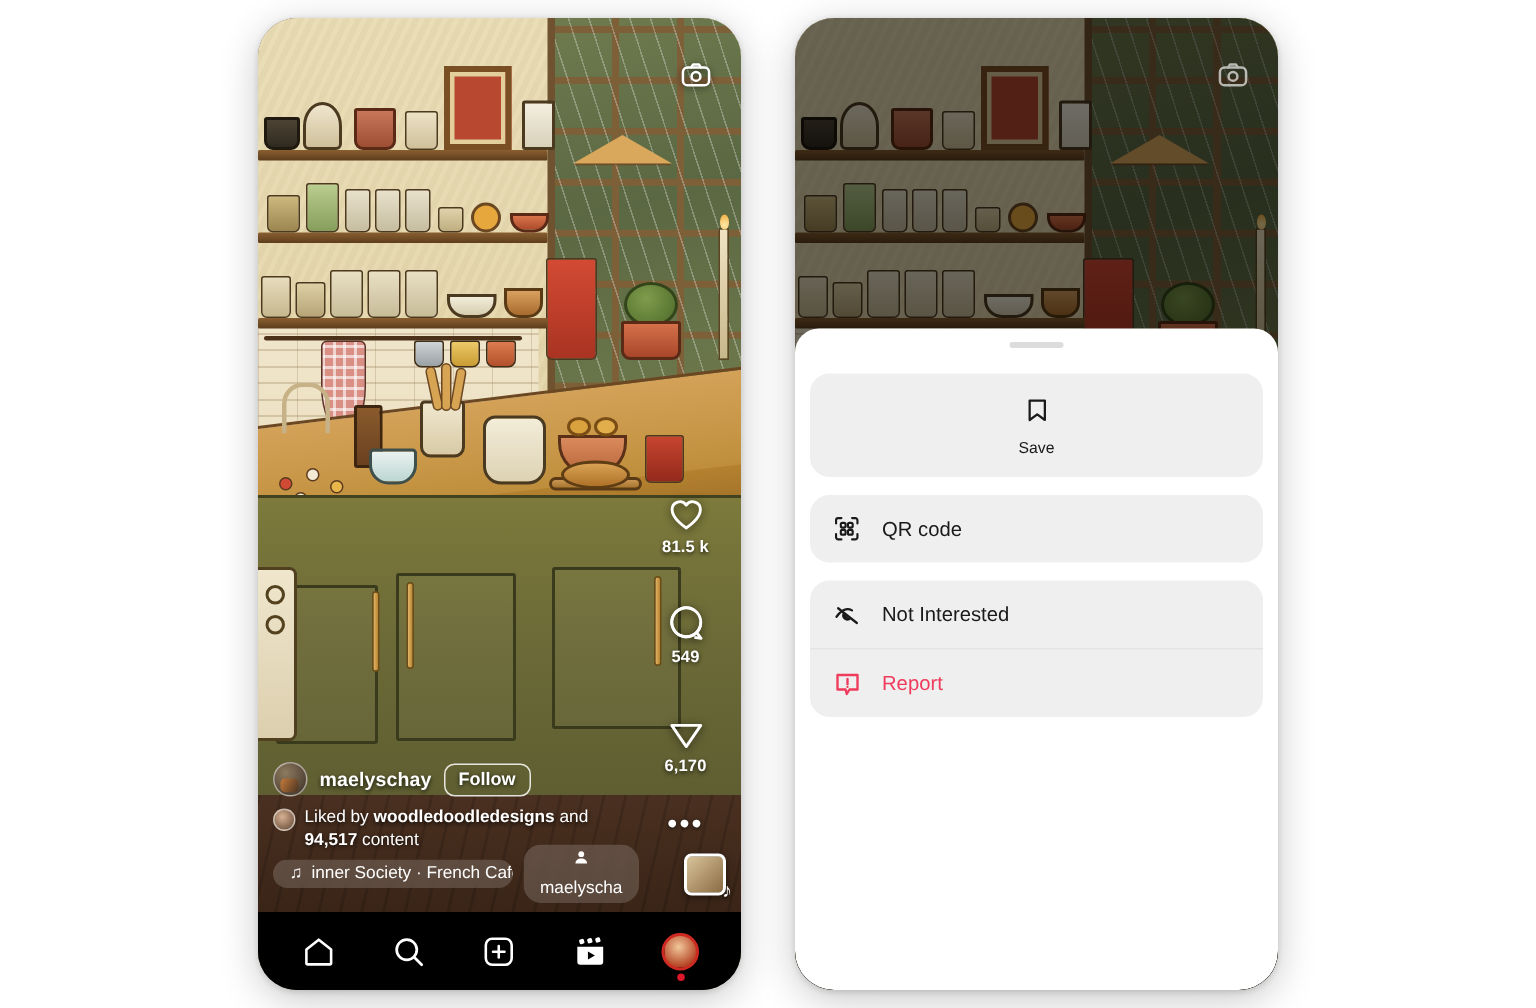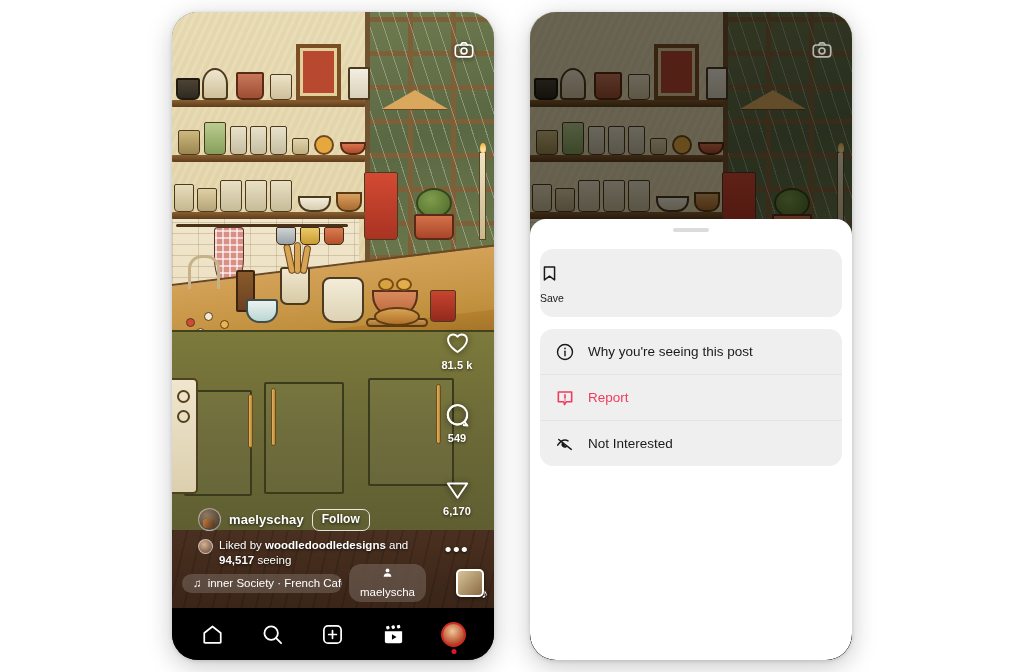--- a/index.html
+++ b/index.html
@@ -233,21 +233,21 @@
     text-shadow: 0 1px 3px rgba(0,0,0,.7); letter-spacing: .1px;
   }
   .rail svg { filter: drop-shadow(0 1px 3px rgba(0,0,0,.65)); }
   .dots3 {
     color:#fff; font-size:19px; line-height:10px; letter-spacing:1.5px;
     text-shadow: 0 1px 3px rgba(0,0,0,.7); margin-top:-3px;
   }
 
   
   .caption-wrap {
-    position: absolute; left: 26px; bottom: 92px; width: 248px;
+    position: absolute; left: 10px; bottom: 92px; width: 248px;
     color: #fff;
     text-shadow: 0 1px 3px rgba(0,0,0,.75);
   }
   .userrow { display: flex; align-items: center; gap: 8px; margin-bottom: 7px; }
   .avatar-sm {
     width: 23px; height: 23px; border-radius: 50%;
     background: radial-gradient(circle at 35% 30%, #8e7a60, #3b2f24);
     border: 1px solid rgba(255,255,255,.5);
     flex: none; overflow: hidden; position: relative;
   }
@@ -330,21 +330,21 @@
     width: 36px; height: 4px; border-radius: 3px;
     background: #dcdcdc; margin: 0 auto 17px;
   }
   .card {
     background: #efefef;
     border-radius: 13px;
     overflow: hidden;
     margin-bottom: 12px;
   }
   .save-card {
-    display: flex; flex-direction: column; justify-content: center;
+    display: flex; flex-direction: column; align-items: center; justify-content: center;
     padding: 15px 0 13px;
   }
   .save-label { font-size: 10.5px; color:#1a1a1a; margin-top: 5px; }
   .row {
     display: flex; align-items: center; gap: 13px;
     padding: 12px 14px;
     font-size: 13.5px; color: #1a1a1a;
     min-height: 45px;
   }
   .row + .row { border-top: 1px solid #e4e4e4; }
@@ -482,21 +482,21 @@
         <span class="username">maelyschay</span>
         <span class="follow-btn">Follow</span>
       </div>
       <div class="likedrow">
         <div class="liked-av"></div>
         <div>
           <span>Liked by</span>
           <b>woodledoodledesigns</b>
           <span>and</span>
           <b>94,517</b>
-          <span>seeing</span>
+          <span>content</span>
         </div>
       </div>
     </div>
 
     <div class="pillrow">
       <div class="pill music">
         <span>♫</span>
         <span>inner Society · French Cafe</span>
       </div>
       <div class="pill tag">
@@ -614,50 +614,57 @@
 
       <div class="card save-card">
         <span>
           <svg width="19" height="19" viewBox="0 0 24 24" fill="none" stroke="#1a1a1a" stroke-width="1.9" stroke-linejoin="round">
             <path d="M5.6 3.8h12.8v16.4L12 15.4l-6.4 4.8z"></path>
           </svg>
         </span>
         <span class="save-label">Save</span>
       </div>
 
-
       <div class="card">
         <div class="row">
           <span class="ic">
-            <svg width="20" height="20" viewBox="0 0 24 24" fill="none" stroke="#1a1a1a" stroke-width="1.7" stroke-linecap="round">
-              <circle cx="12" cy="12" r="9"></circle>
-                <path d="M12 11v5.5"></path>
-                <circle cx="12" cy="7.7" r="1" fill="#1a1a1a" stroke="none"></circle>
+            <svg width="19" height="19" viewBox="0 0 24 24" fill="none" stroke="#1a1a1a" stroke-width="1.8" stroke-linecap="round">
+              <path d="M3 7.5V4.8A1.8 1.8 0 0 1 4.8 3H7.5"></path>
+              <path d="M16.5 3h2.7A1.8 1.8 0 0 1 21 4.8V7.5"></path>
+              <path d="M21 16.5v2.7A1.8 1.8 0 0 1 19.2 21h-2.7"></path>
+              <path d="M7.5 21H4.8A1.8 1.8 0 0 1 3 19.2v-2.7"></path>
+              <rect x="7" y="7" width="4" height="4" rx="1.3"></rect>
+              <rect x="13" y="7" width="4" height="4" rx="1.3"></rect>
+              <rect x="7" y="13" width="4" height="4" rx="1.3"></rect>
+              <rect x="13" y="13" width="4" height="4" rx="1.3"></rect>
             </svg>
           </span>
-          <span>Why you're seeing this post</span>
+          <span>QR code</span>
+        </div>
+      </div>
+
+      <div class="card">
+        <div class="row">
+          <span class="ic">
+            <svg width="20" height="20" viewBox="0 0 24 24" fill="none" stroke="#1a1a1a" stroke-width="1.8" stroke-linecap="round" stroke-linejoin="round">
+              <path d="M3.2 13.4c3-4.1 5.9-6.1 8.8-6.1 1.2 0 2.4.3 3.6 1"></path>
+              <path d="M9.1 10.6a3.3 3.3 0 0 0 4.4 4.6" fill="#1a1a1a"></path>
+              <path d="M4.5 6.6 19.5 18.4"></path>
+            </svg>
+          </span>
+          <span>Not Interested</span>
         </div>
         <div class="row danger">
           <span class="ic">
             <svg width="20" height="20" viewBox="0 0 24 24" fill="none" stroke="#ef3c5c" stroke-width="1.9" stroke-linecap="round" stroke-linejoin="round">
               <path d="M4 4.8h16v11.6h-6.4L11.4 20l-.9-3.6H4z"></path>
               <path d="M12 8v4.1"></path>
                 <circle cx="12" cy="14.3" r=".9" fill="#ef3c5c" stroke="none"></circle>
             </svg>
           </span>
           <span>Report</span>
         </div>
-        <div class="row">
-          <span class="ic">
-            <svg width="20" height="20" viewBox="0 0 24 24" fill="none" stroke="#1a1a1a" stroke-width="1.8" stroke-linecap="round" stroke-linejoin="round">
-              <path d="M3.2 13.4c3-4.1 5.9-6.1 8.8-6.1 1.2 0 2.4.3 3.6 1"></path>
-              <path d="M9.1 10.6a3.3 3.3 0 0 0 4.4 4.6" fill="#1a1a1a"></path>
-              <path d="M4.5 6.6 19.5 18.4"></path>
-            </svg>
-          </span>
-          <span>Not Interested</span>
-        </div>
       </div>
 
     </div>
   </div>
 
 </div>
 
 </body></html>

